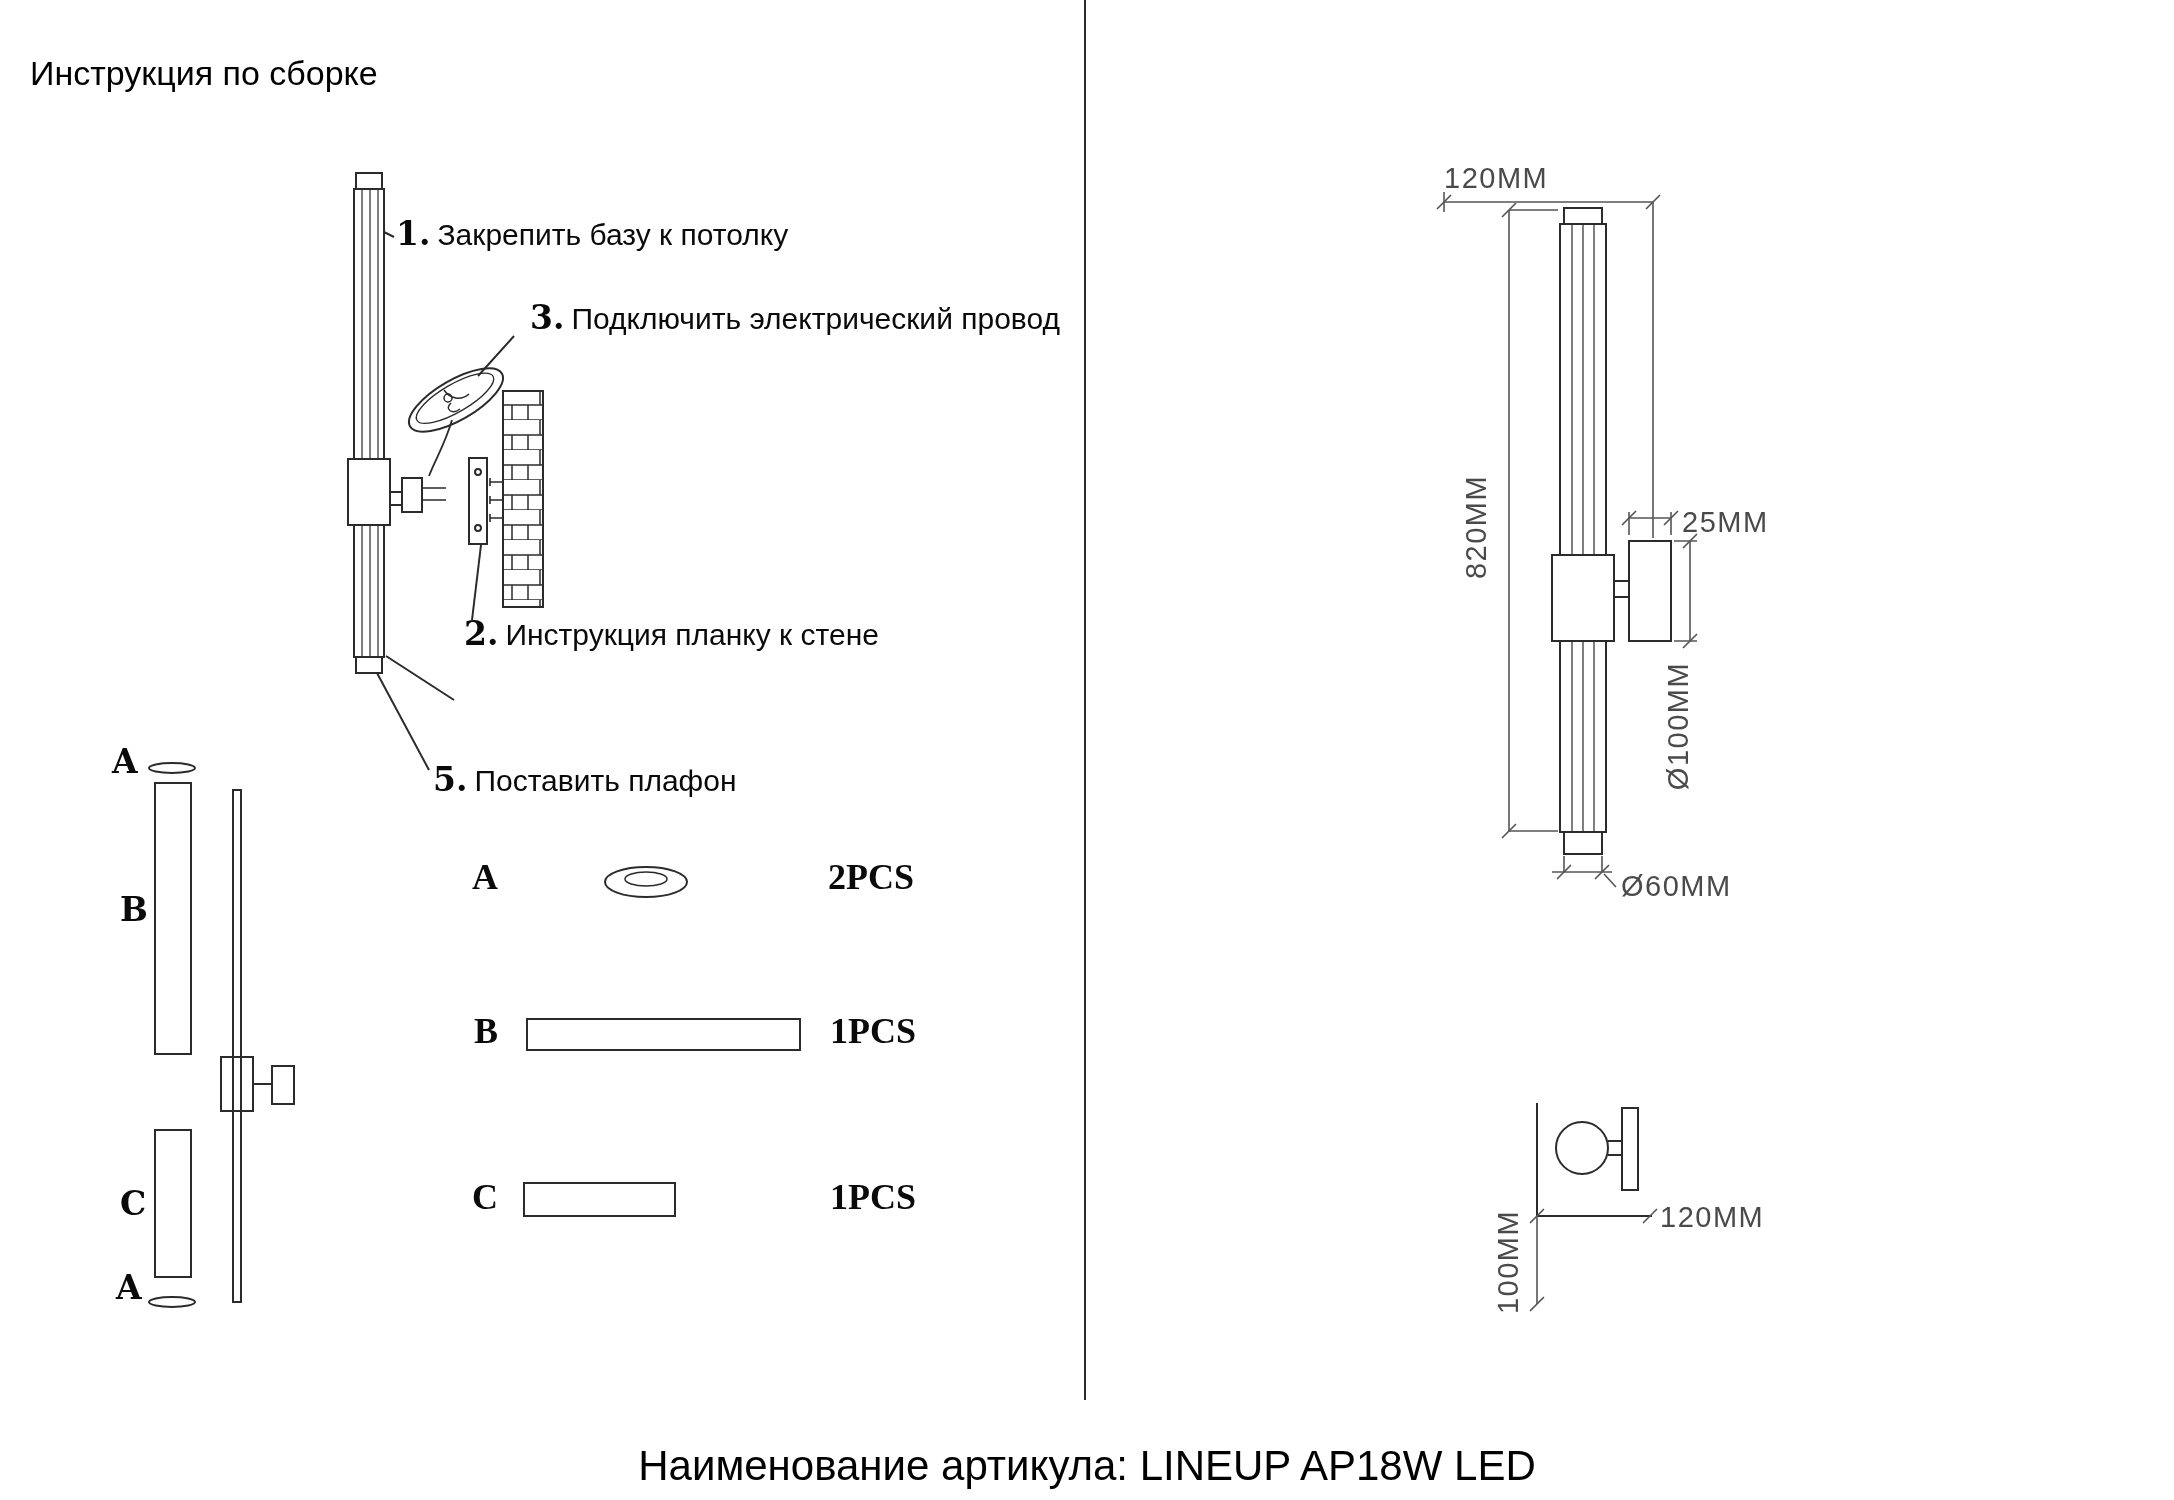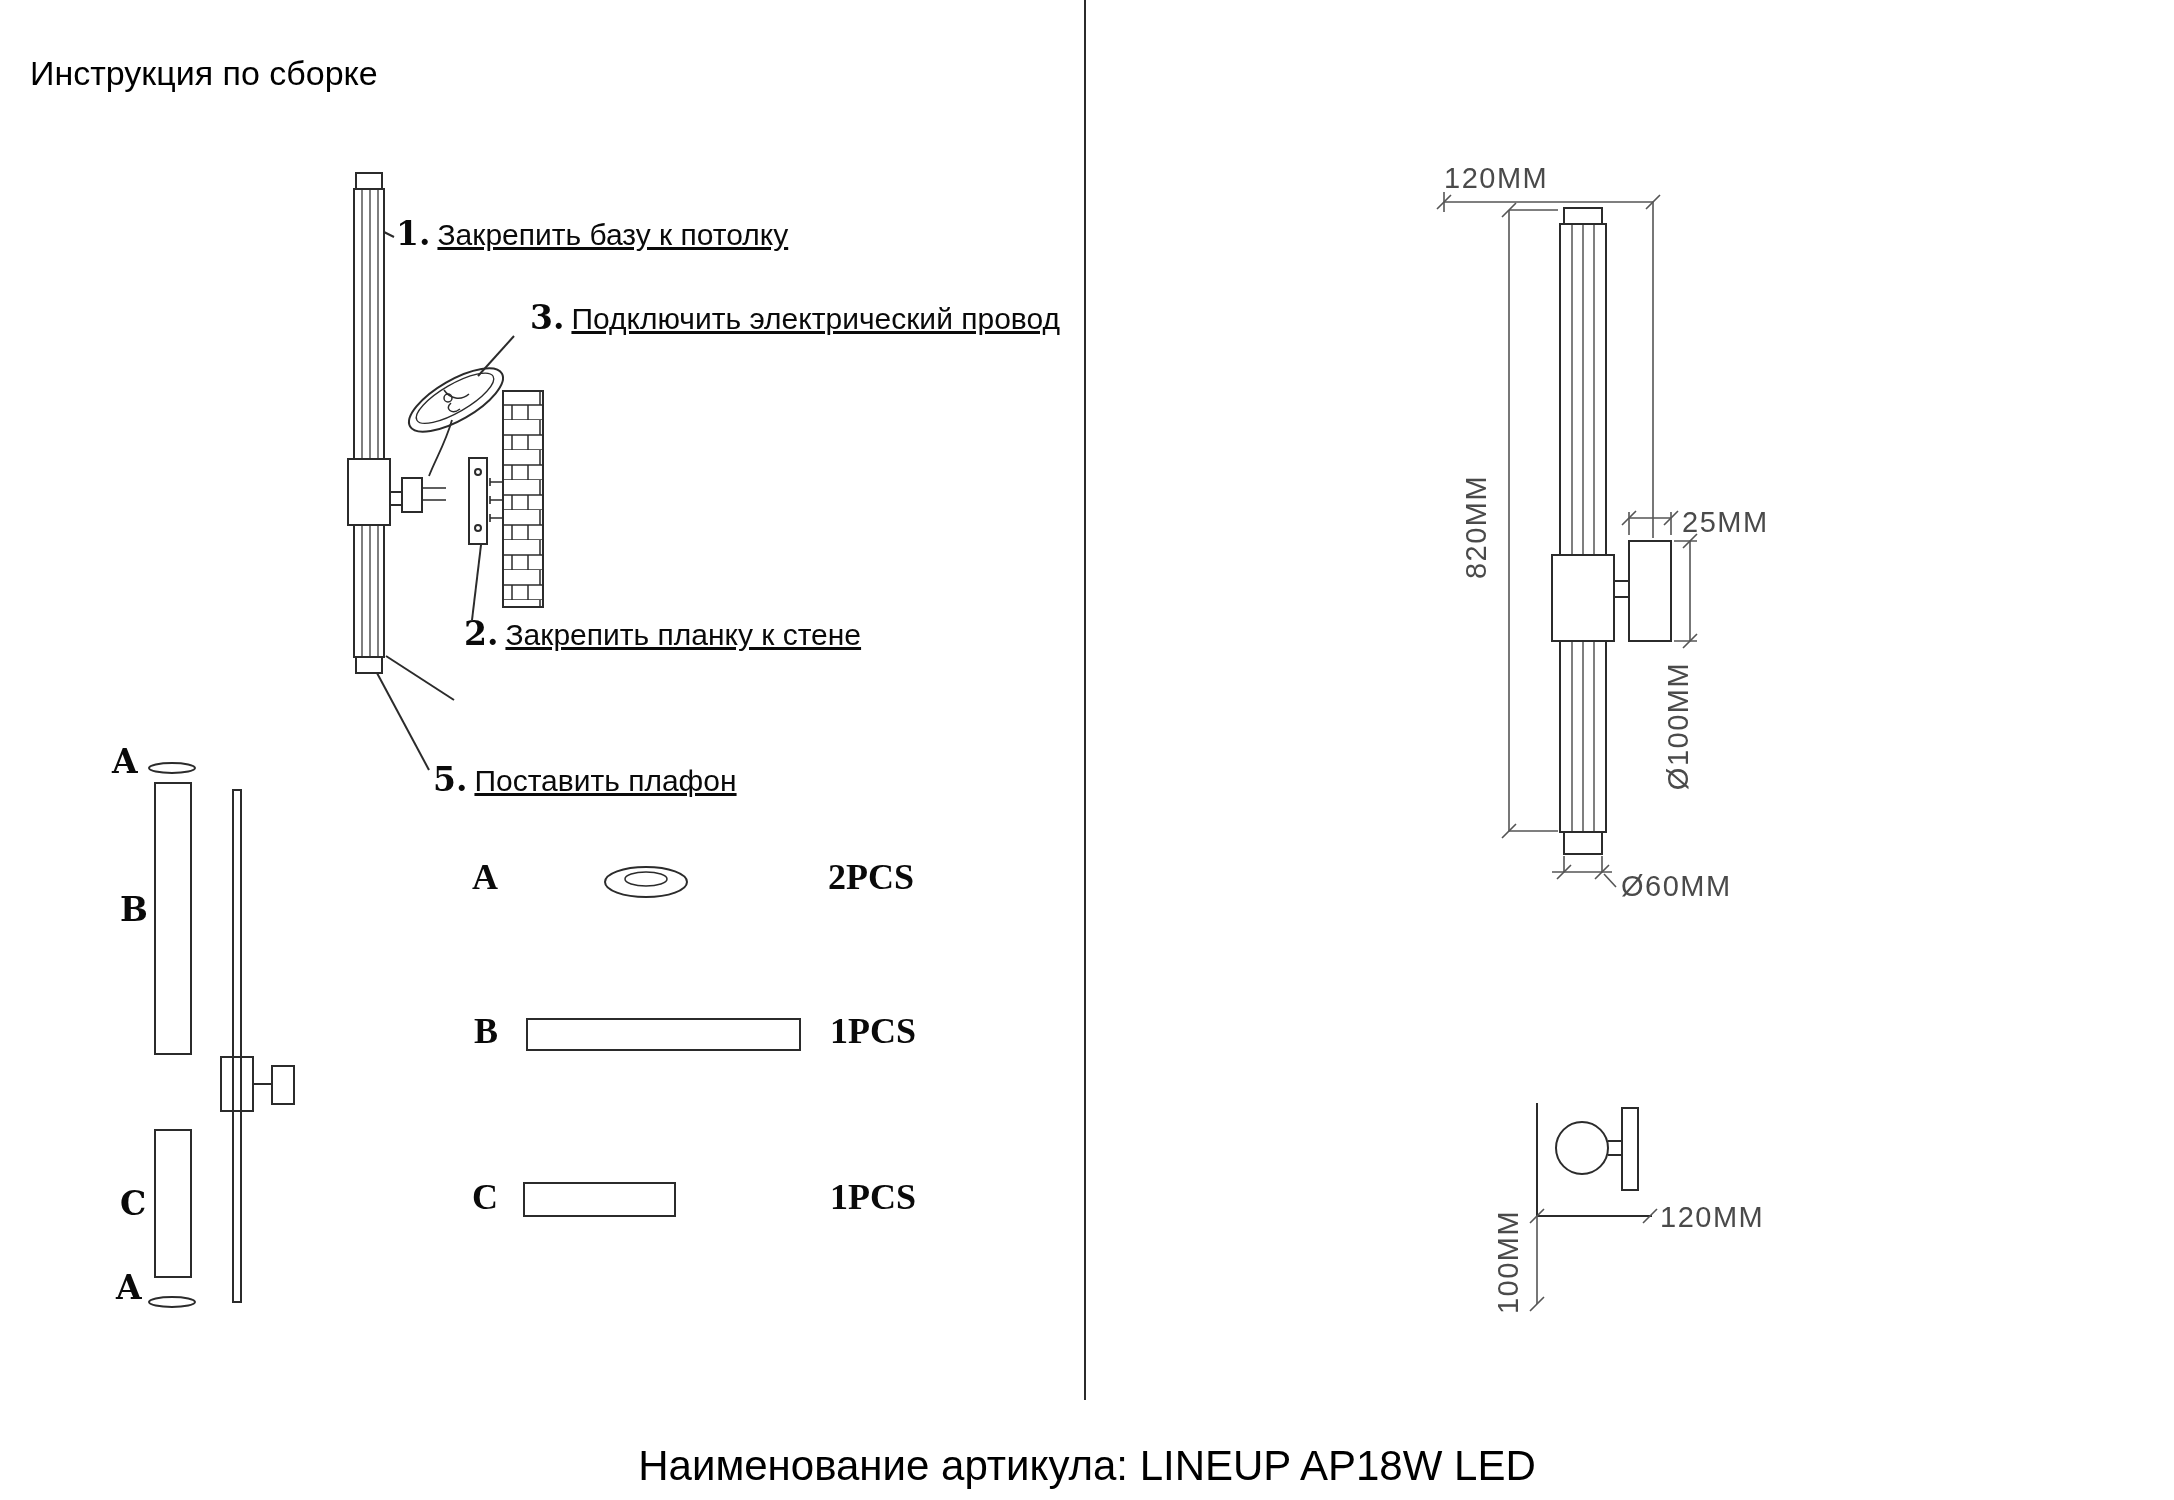--- a/index.html
+++ b/index.html
@@ -8,21 +8,21 @@
     font-family:"Liberation Sans", sans-serif; overflow:hidden; color:#0a0a0a;
   }
   .art { position:absolute; left:0; top:0; }
   .divider { position:absolute; left:1084px; top:0; width:0; height:1400px; border-left:2px solid #2b2b2b; }
   .title { position:absolute; font-size:34px; color:#000; white-space:nowrap; }
   .title-left { left:30px; top:34px;margin-top:20px; }
   .title-right { right:38px; top:34px; }
   .footer { position:absolute; left:0; top:1442px; width:100%; text-align:center; font-size:42px; color:#000; }
   .step { position:absolute; white-space:nowrap; color:#0a0a0a; }
   .step .num { font-family:"DejaVu Serif", serif; font-size:33px; font-weight:600; margin-right:7px; }
-  .step .txt { font-size:30px;text-decoration:underline; }
+  .step .txt { font-size:30px; }
   .elabel { position:absolute; font-family:"DejaVu Serif", serif; font-size:33px; font-weight:600; color:#0a0a0a; }
   .plabel { position:absolute; font-family:"Liberation Serif", serif; font-size:36px; font-weight:700; color:#0a0a0a; white-space:nowrap; }
   svg text.dim {
     font-family:"Liberation Sans", sans-serif; font-size:29px; fill:#4a4a4a; letter-spacing:1.5px;
   }
 </style>
 </head>
 <body>
 
 <div class="canvas">
@@ -150,21 +150,21 @@
 
   <div class="title title-left">Инструкция по сборке</div>
 
   <div class="step" style="left:396px; top:214px;">
     <span class="num">1.</span><span class="txt">Закрепить базу к потолку</span>
   </div>
   <div class="step" style="left:530px; top:298px;">
     <span class="num">3.</span><span class="txt">Подключить электрический провод</span>
   </div>
   <div class="step" style="left:464px; top:614px;">
-    <span class="num">2.</span><span class="txt">Закрепить планку к стене</span>
+    <span class="num">2.</span><span class="txt">Инструкция планку к стене</span>
   </div>
   <div class="step" style="left:433px; top:760px;">
     <span class="num">5.</span><span class="txt">Поставить плафон</span>
   </div>
 
   <div class="elabel" style="left:112px; top:742px;">A</div>
   <div class="elabel" style="left:120px; top:890px;">B</div>
   <div class="elabel" style="left:120px; top:1184px;">C</div>
   <div class="elabel" style="left:116px; top:1268px;">A</div>
 

